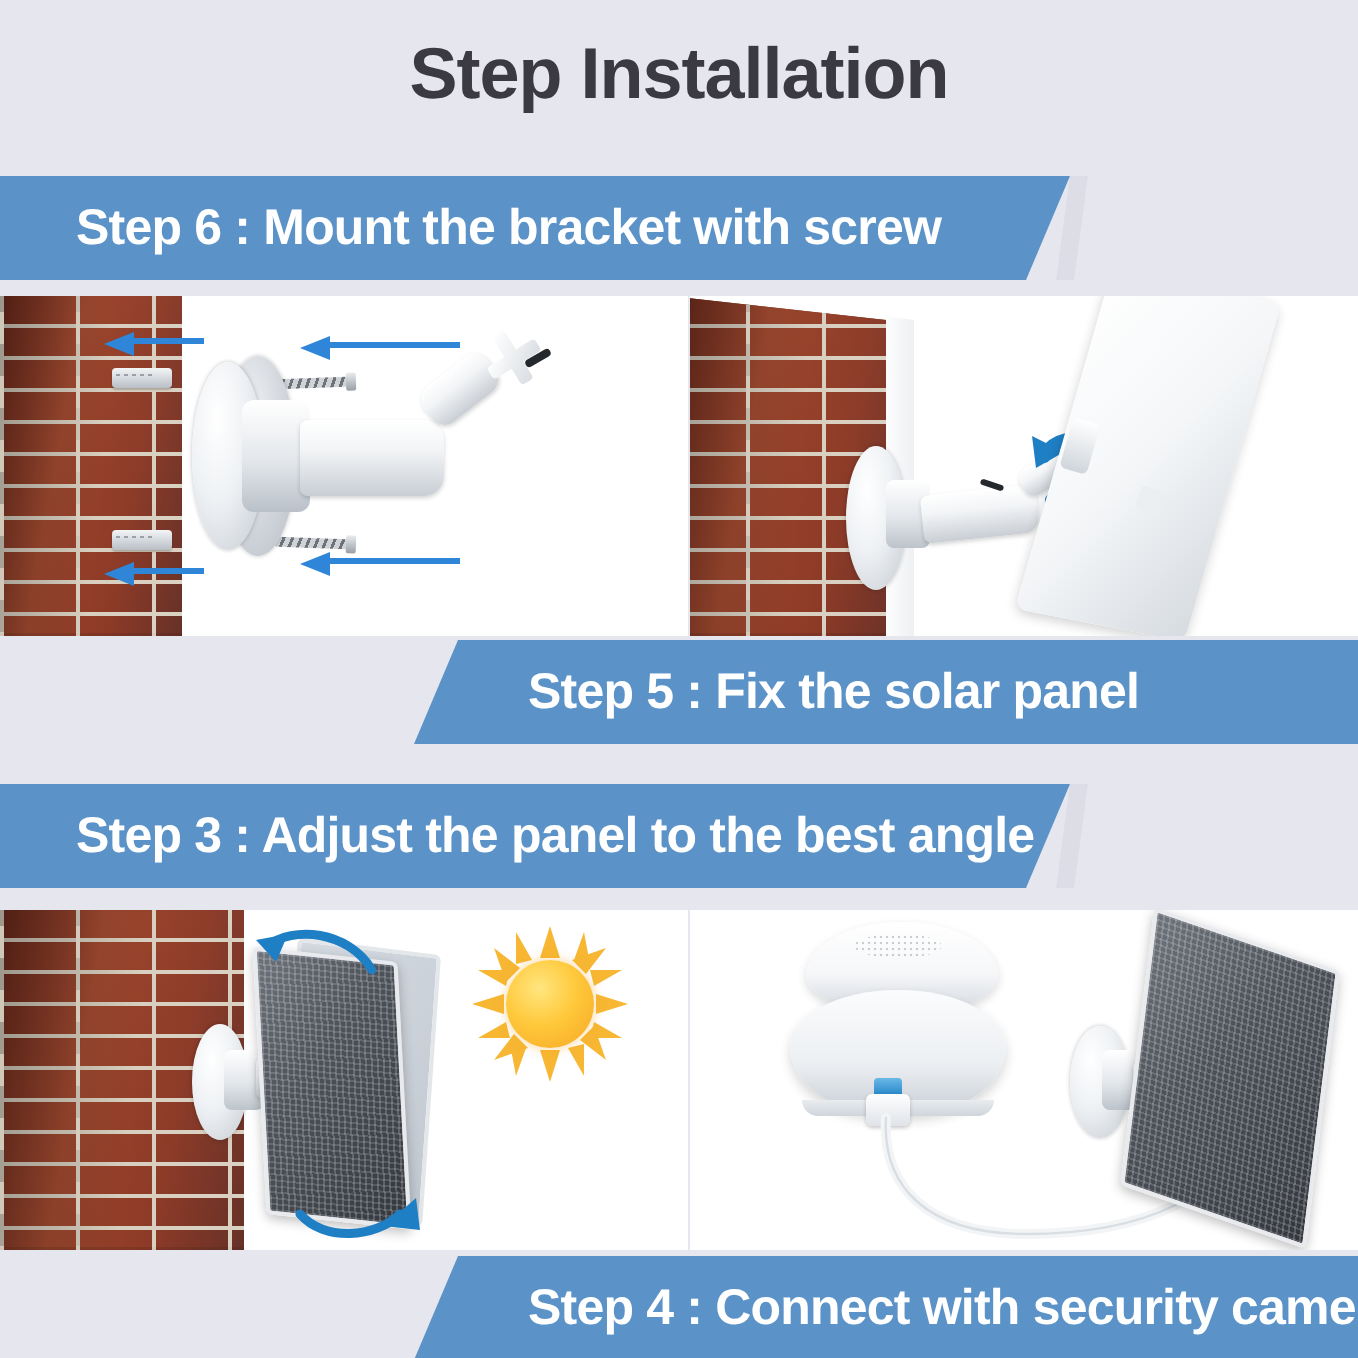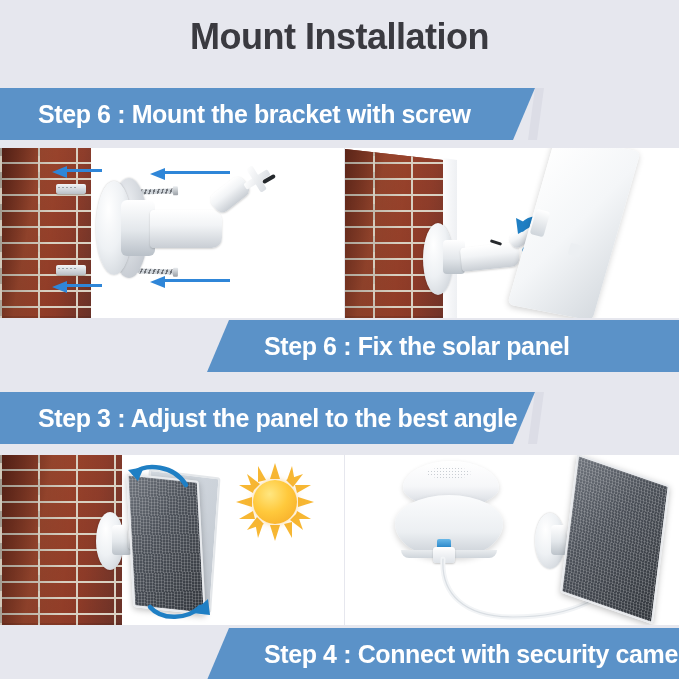--- a/index.html
+++ b/index.html
@@ -139,21 +139,21 @@
   .plug{position:absolute;background:linear-gradient(180deg,#ffffff,#dfe3e8);
     border-radius:3px;box-shadow:0 1px 2px rgba(0,0,0,.2);}
   .plug-blue{position:absolute;border-radius:2px;
     background:linear-gradient(180deg,#69b8e8,#1f7fc4);}
 </style>
 </head>
 <body>
 
 <div id="page">
 
-  <div class="title">Mount Installation</div>
+  <div class="title">Step Installation</div>
 
   <div class="banner-accent" style="left:528px;top:88px;clip-path:polygon(7px 0,16px 0,9px 100%,0 100%);"></div>
   <div class="banner left" style="top:88px;">
     <span>Step 6 : Mount the bracket with screw</span>
   </div>
 
   <div class="panel" style="left:0;top:148px;width:344px;height:170px;">
 
     <div class="brick" style="left:0;top:0;width:91px;height:170px;">
       <div class="brick-shade"></div>
@@ -237,21 +237,21 @@
     <div class="panel-white" style="position:absolute;left:186px;top:-8px;width:86px;height:176px;
                 transform:rotate(16deg) skewY(-5deg);"></div>
     <div style="position:absolute;left:188px;top:62px;width:14px;height:26px;
                 background:linear-gradient(180deg,#ffffff,#cfd5db);border-radius:3px;
                 transform:rotate(16deg);"></div>
     <div style="position:absolute;left:224px;top:96px;width:12px;height:12px;
                 background:#eceff2;border-radius:2px;transform:rotate(16deg);"></div>
   </div>
 
   <div class="banner right" style="top:320px;">
-    <span>Step 6 : Fix the solar panel</span>
+    <span>Step 5 : Fix the solar panel</span>
   </div>
 
   <div class="banner-accent" style="left:528px;top:392px;clip-path:polygon(7px 0,16px 0,9px 100%,0 100%);"></div>
   <div class="banner left" style="top:392px;text-align:right;">
     <span>Step 3 : Adjust the panel to the best angle</span>
   </div>
 
   <div class="panel" style="left:0;top:455px;width:344px;height:170px;">
 
     <div class="brick" style="left:0;top:0;width:122px;height:170px;">

